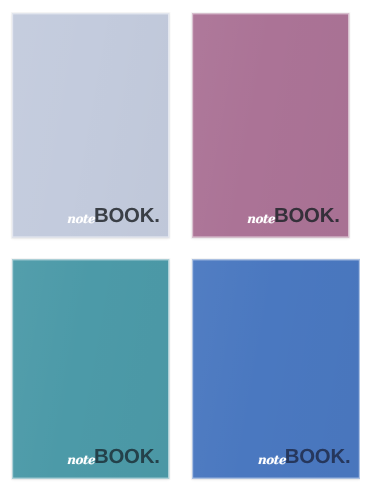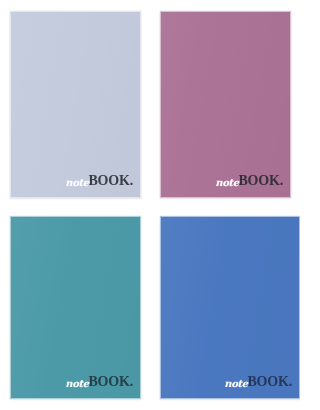--- a/index.html
+++ b/index.html
@@ -64,23 +64,23 @@
     font-style: italic;
     font-weight: 700;
     font-size: 10px;
     color: #ffffff;
     letter-spacing: -0.4px;
     transform: translateY(0.5px) skewX(-4deg);
     text-shadow: 0 0 1px rgba(255,255,255,0.35);
   }
 
   .logo-book {
-    font-family: Liberation Serif, serif;
+    font-family: Liberation Sans, sans-serif;
     font-weight: 700;
-    font-size: 14px;
+    font-size: 17px;
     color: #2f3338;
     letter-spacing: -0.2px;
     margin-left: -1px;
   }
 
   
   .cover-1 .logo-book { color: #3a3f46; }
   .cover-2 .logo-book { color: #35303a; }
   .cover-3 .logo-book { color: #24414a; }
   .cover-4 .logo-book { color: #26375c; }

